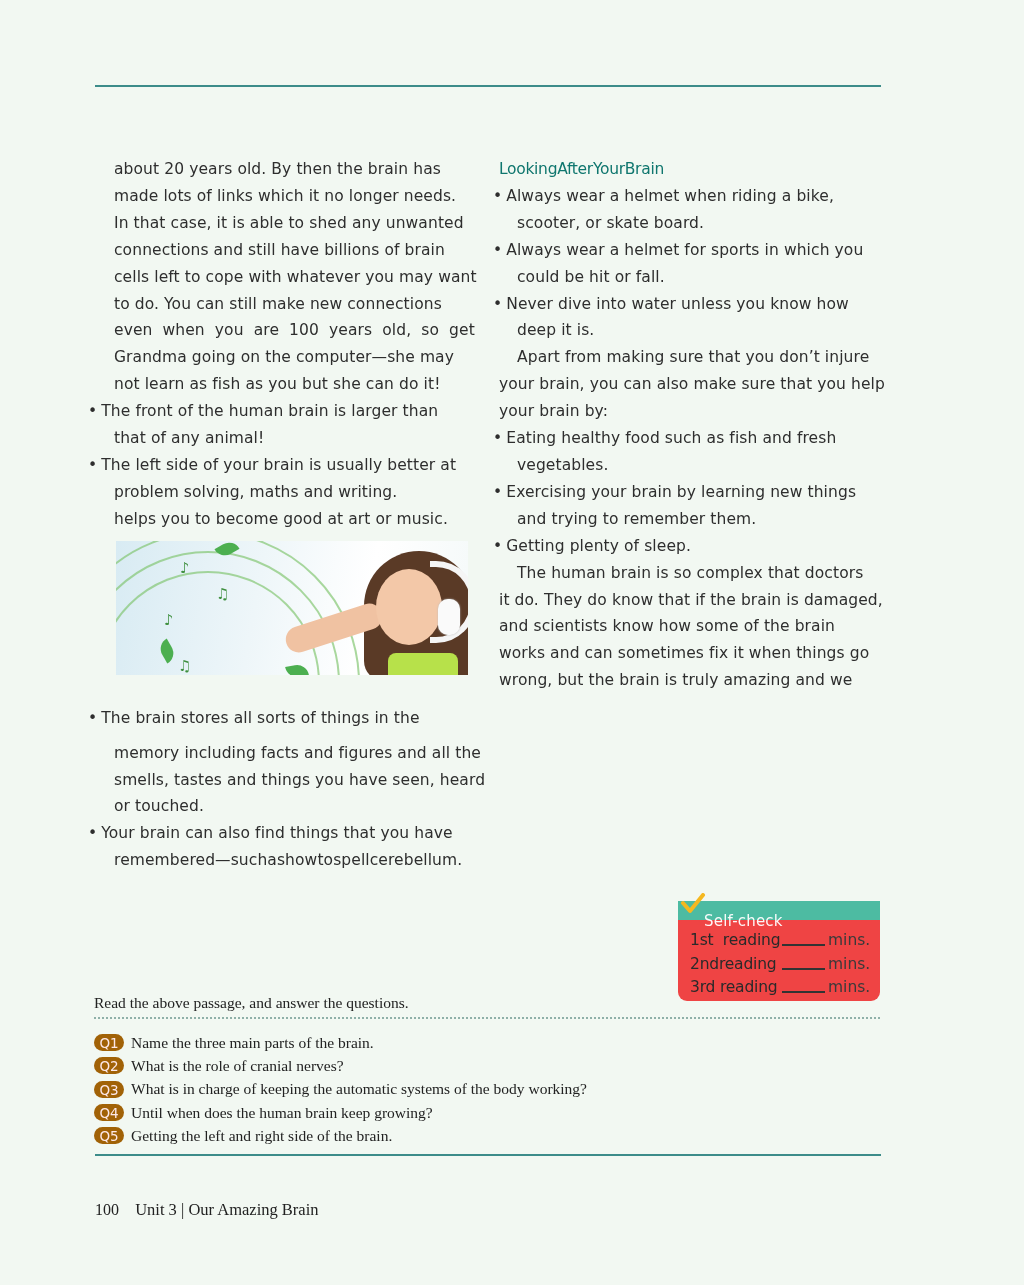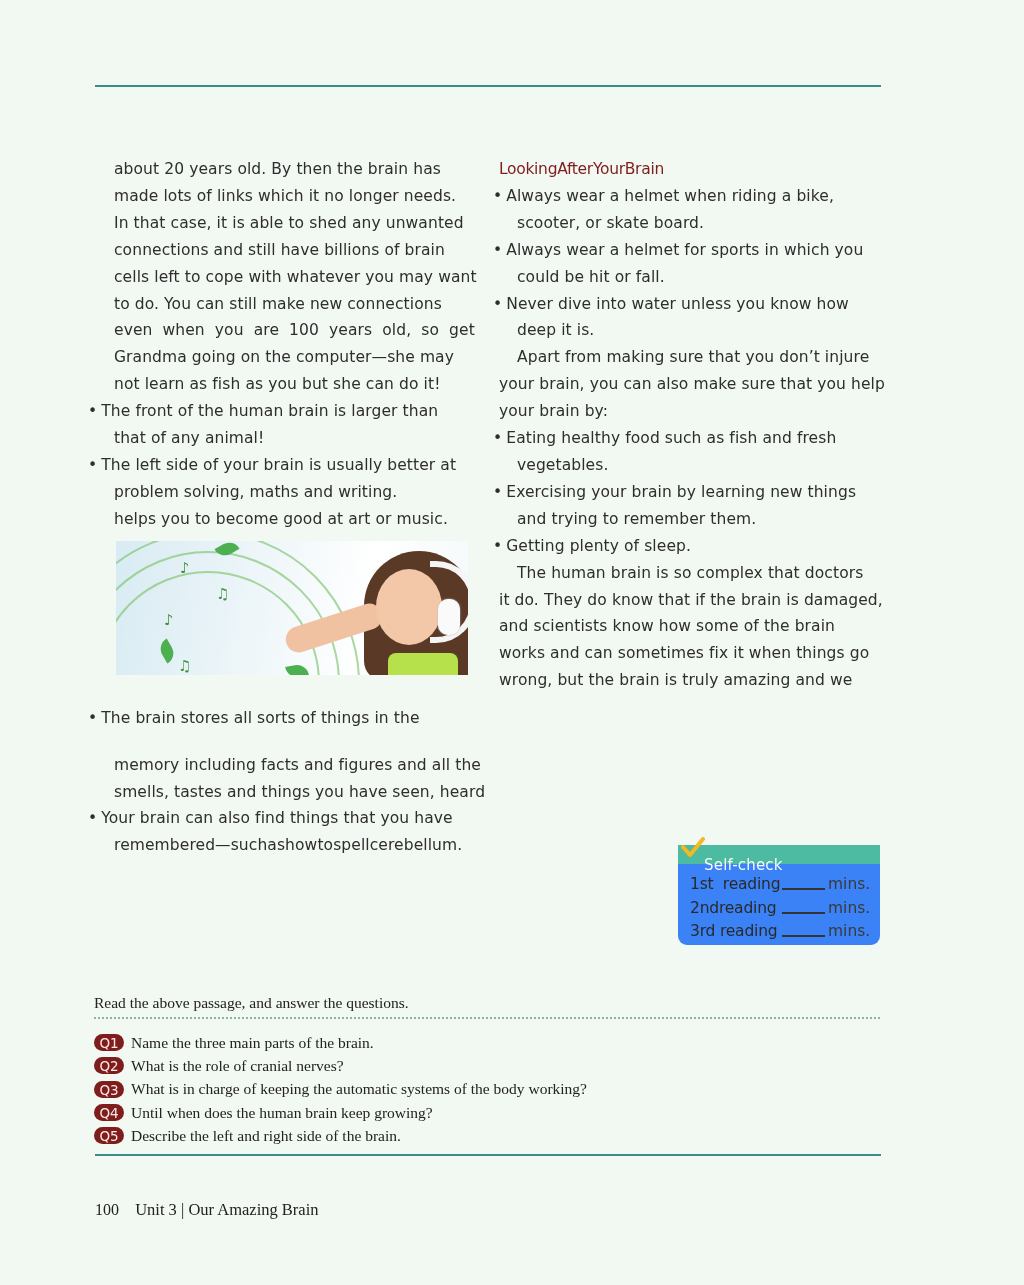--- a/index.html
+++ b/index.html
@@ -19,21 +19,21 @@
     position: absolute; top: 156px; font-size: 15.5px; line-height: 26.9px;
     letter-spacing: 0.1px;
   }
   .col-left { left: 88px; width: 395px; }
   .col-right { left: 493px; width: 390px; }
   .line { white-space: nowrap; }
   .ind { padding-left: 26px; }
   .ind2 { padding-left: 24px; }
   .p0 { padding-left: 6px; }
   .bullet::before { content: "\2022"; margin-right: 4px; }
-  .heading { font-weight: normal; letter-spacing: -0.3px; color: #7f1d1d; padding-left: 6px; }
+  .heading { font-weight: normal; letter-spacing: -0.3px; color: #0f766e; padding-left: 6px; }
   .photo {
     margin: 8px 0 30px 28px; width: 352px; height: 134px;
     position: relative; overflow: hidden;
     background: linear-gradient(100deg, #d8ebf3 0%, #eef6f9 40%, #ffffff 70%, #f4f9f9 100%);
   }
   .photo .arc {
     position: absolute; border-radius: 50%; border: 2px solid #7cc36a; opacity: .65;
   }
   .photo .leaf {
     position: absolute; width: 22px; height: 12px; background: #4caf50;
@@ -69,22 +69,22 @@
     position: relative; display: inline-block; margin-left: 22px;
   }
   .wordcount .hl {
     position: absolute; left: -10px; top: -12px; width: 62px; height: 14px;
     background: #cfe9d2; border-radius: 6px;
   }
   .wordcount .num { color: #5aa58c; font-size: 15.5px; position: relative; }
   .wordcount .unit { color: #5aa58c; font-family: "Liberation Serif", serif; font-size: 15px; position: relative; }
 
   .selfcheck {
-    position: absolute; left: 678px; top: 845px; width: 202px; height: 100px;
-    background: #3b82f6; border-radius: 0 0 9px 9px;
+    position: absolute; left: 678px; top: 901px; width: 202px; height: 100px;
+    background: #ef4444; border-radius: 0 0 9px 9px;
   }
   .selfcheck .bar {
     position: absolute; left: 0; top: 0; width: 202px; height: 19px; background: #4dbba2;
   }
   .selfcheck .title {
     position: absolute; left: 26px; top: 11px; color: #fff; font-size: 15px;
     letter-spacing: 0.2px; opacity: .95;
   }
   .selfcheck .check {
     position: absolute; left: 2px; top: -8px; width: 26px; height: 24px;
@@ -100,21 +100,21 @@
     font-family: "Liberation Serif", serif; color: #222;
   }
   .q-instr { font-size: 15.5px; }
   .q-dots {
     margin-top: 5px; height: 0; border-top: 2px dotted #8fb0a8; width: 786px;
   }
   .q-list { margin-top: 12px; }
   .q-item { display: flex; align-items: center; height: 23.3px; font-size: 15.5px; }
   .q-badge {
     display: inline-block; width: 30px; height: 17px; line-height: 18px;
-    background: #7f1d1d; color: #fde8e8; border-radius: 9px;
+    background: #a16207; color: #fde8e8; border-radius: 9px;
     font-family: "DejaVu Sans", sans-serif; font-size: 13.5px; text-align: center;
     margin-right: 7px; flex: none;
   }
   .rule-bottom {
     position: absolute; left: 95px; top: 1154px; width: 786px; height: 2px;
     background: #3d8c8a;
   }
   .footer {
     position: absolute; left: 95px; top: 1200px; font-family: "Liberation Serif", serif;
     font-size: 16.5px; color: #222;
@@ -165,22 +165,23 @@
     <div class="girl-hair"></div>
     <div class="girl-arm"></div>
     <div class="girl-face"></div>
     <div class="girl-shirt"></div>
     <div class="headphone"></div>
     <div class="headphone-cup"></div>
   </div>
 
   <div>
     <div class="line bullet">The brain stores all sorts of things in the</div>
-    <div class="line ind" style="margin-top:20px">memory including facts and figures and all the</div>
+    <div class="line ind" style="margin-top:8px">memory including facts and figures and all the</div>
     <div class="line ind">smells, tastes and things you have seen, heard</div>
+    <div class="line ind">or touched.</div>
   </div>
   <div>
     <div class="line bullet">Your brain can also find things that you have</div>
     <div class="line ind">remembered—suchashowtospellcerebellum.</div>
   </div>
 </div>
 
 <div class="col col-right">
   <div class="line heading">LookingAfterYourBrain</div>
 
@@ -265,21 +266,21 @@
     <div class="q-item">
       <span class="q-badge">Q3</span>
       <span>What is in charge of keeping the automatic systems of the body working?</span>
     </div>
     <div class="q-item">
       <span class="q-badge">Q4</span>
       <span>Until when does the human brain keep growing?</span>
     </div>
     <div class="q-item">
       <span class="q-badge">Q5</span>
-      <span>Describe the left and right side of the brain.</span>
+      <span>Getting the left and right side of the brain.</span>
     </div>
   </div>
 </div>
 
 <div class="rule-bottom"></div>
 
 <div class="footer">
   <span class="pg">100</span>
   <span>Unit 3 | Our Amazing Brain</span>
 </div>

